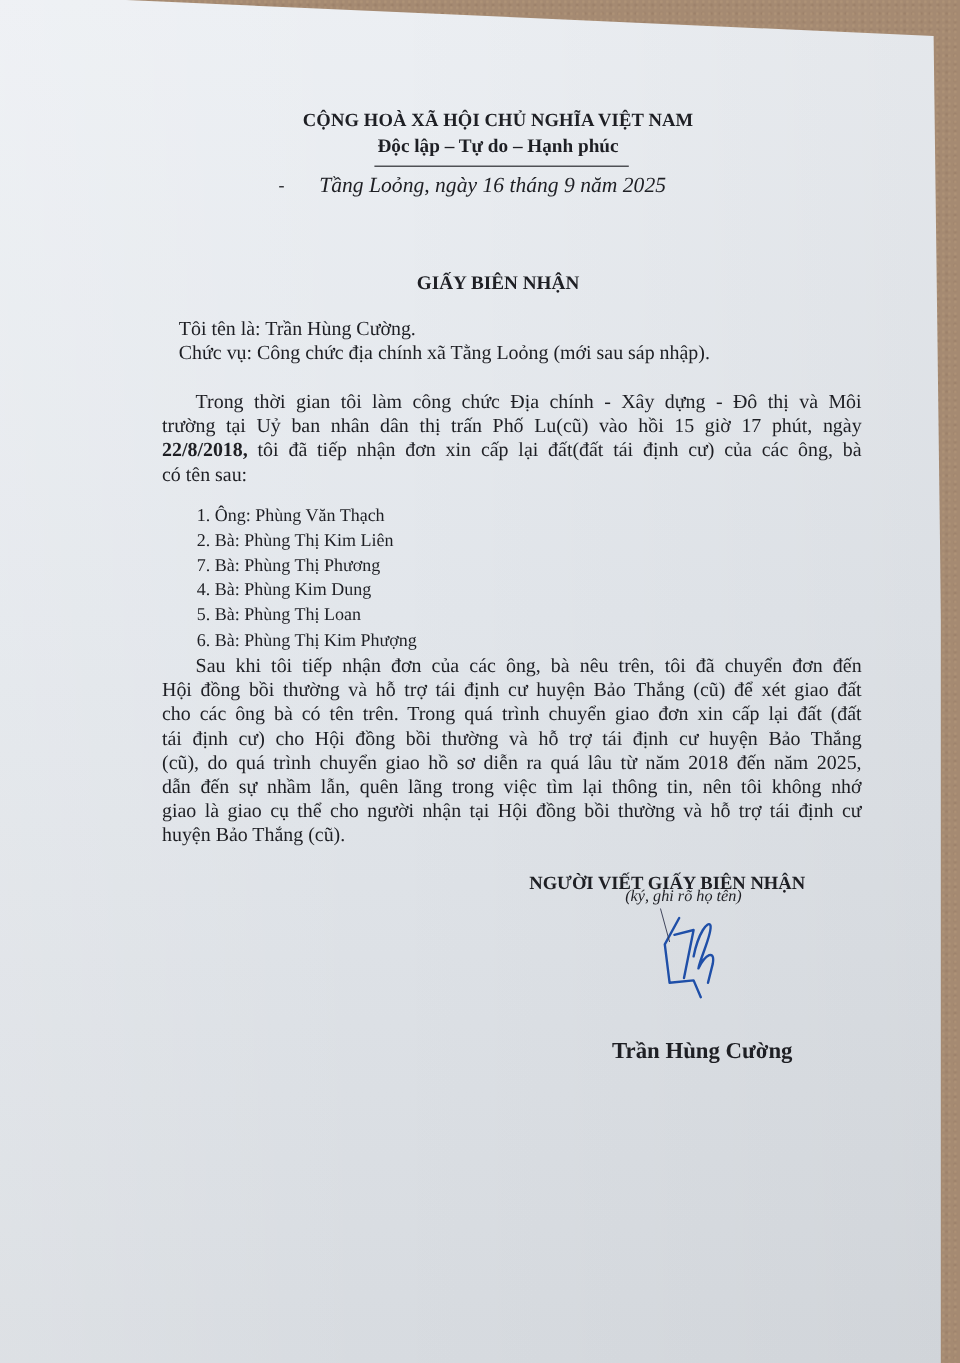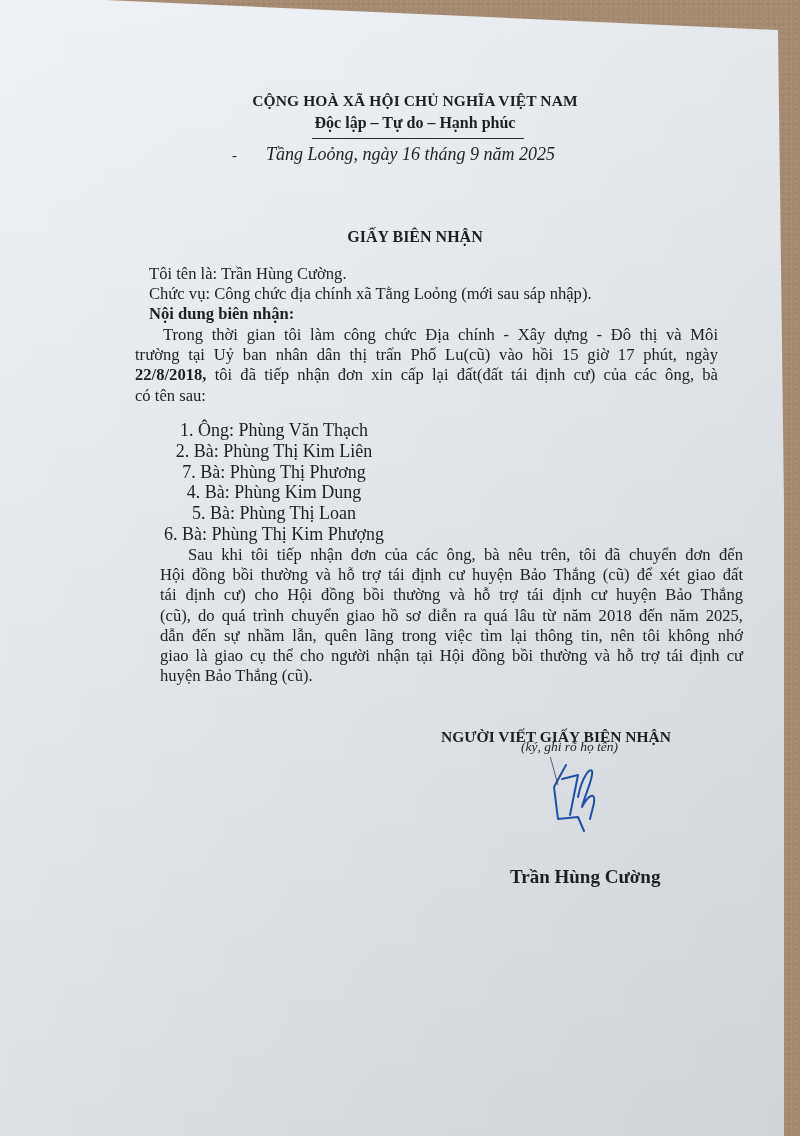--- a/index.html
+++ b/index.html
@@ -41,21 +41,21 @@
       font-weight: bold; font-size: 16px;
     }
     .body-block { position: absolute; left: 149px; top: 264px; width: 560px; font-size: 16.6px; line-height: 20.2px; }
     .body-block p { margin: 0; }
     .bold { font-weight: bold; }
     .wide-para {
       position: absolute; left: 135px; width: 583px; font-size: 16.6px; line-height: 20.2px; text-align: justify;
     }
     .wide-para .line { display: block; text-align: justify; text-align-last: justify; white-space: nowrap; }
     .wide-para .line.last { text-align-last: left; }
-    .list { position: absolute; left: 164px; top: 420px; font-size: 18px; line-height: 20.8px; text-align: center; }
+    .list { position: absolute; left: 164px; top: 420px; font-size: 15px; line-height: 20.8px; }
     .list div { white-space: nowrap; }
     .signer-title { left: 441px; top: 716px; font-weight: bold; font-size: 15.5px; margin-top: 12px; }
     .signer-note { left: 521px; top: 739px; font-style: italic; font-size: 13.5px; }
     .signature { position: absolute; left: 548px; top: 757px; width: 60px; height: 80px; }
     .signer-name { left: 510px; top: 866px; font-weight: bold; font-size: 19px; }
   </style>
 </head>
 <body>
 
 <div class="paper"></div>
@@ -65,42 +65,42 @@
   <div class="abs motto">Độc lập – Tự do – Hạnh phúc</div>
   <div class="motto-line"></div>
   <div class="abs dash">-</div>
   <div class="abs place-date">Tầng Loỏng, ngày  16 tháng 9 năm 2025</div>
 
   <div class="abs doc-title">GIẤY BIÊN NHẬN</div>
 
   <div class="body-block">
     <p>Tôi tên là: Trần Hùng Cường.</p>
     <p>Chức vụ: Công chức địa chính xã Tằng Loỏng (mới sau sáp nhập).</p>
-    <p class="bold">Nội dung biên nhận:</p>
   </div>
 
   <div class="wide-para" style="top:325px;">
     <span class="line" style="padding-left:28px;">Trong thời gian tôi làm công chức Địa chính - Xây dựng - Đô thị và Môi</span>
     <span class="line">trường tại Uỷ ban nhân dân thị trấn Phố Lu(cũ) vào hồi 15 giờ 17 phút, ngày</span>
     <span class="line"><b>22/8/2018,</b> <span>tôi đã tiếp nhận đơn xin cấp lại đất(đất tái định cư) của các ông, bà</span></span>
     <span class="line last">có tên sau:</span>
   </div>
 
   <div class="list">
     <div>1. Ông: Phùng Văn Thạch</div>
     <div>2. Bà: Phùng Thị Kim Liên</div>
     <div>7. Bà: Phùng Thị Phương</div>
     <div>4. Bà: Phùng Kim Dung</div>
     <div>5. Bà: Phùng Thị Loan</div>
     <div>6. Bà: Phùng Thị Kim Phượng</div>
   </div>
 
-  <div class="wide-para" style="top:545px;margin-left:25px;">
+  <div class="wide-para" style="top:545px;">
     <span class="line" style="padding-left:28px;">Sau khi tôi tiếp nhận đơn của các ông, bà nêu trên, tôi đã chuyển đơn đến</span>
     <span class="line">Hội đồng bồi thường và hỗ trợ tái định cư huyện Bảo Thắng (cũ) để xét giao đất</span>
+    <span class="line">cho các ông bà có tên trên. Trong quá trình chuyển giao đơn xin cấp lại đất (đất</span>
     <span class="line">tái định cư) cho Hội đồng bồi thường và hỗ trợ tái định cư huyện Bảo Thắng</span>
     <span class="line">(cũ), do quá trình chuyển giao hồ sơ diễn ra quá lâu từ năm 2018 đến năm 2025,</span>
     <span class="line">dẫn đến sự nhầm lẫn, quên lãng trong việc tìm lại thông tin, nên tôi không nhớ</span>
     <span class="line">giao là giao cụ thể cho người nhận tại Hội đồng bồi thường và hỗ trợ tái định cư</span>
     <span class="line last">huyện Bảo Thắng (cũ).</span>
   </div>
 
   <div class="abs signer-title">NGƯỜI VIẾT GIẤY BIÊN NHẬN</div>
   <div class="abs signer-note">(ký, ghi rõ họ tên)</div>
 

